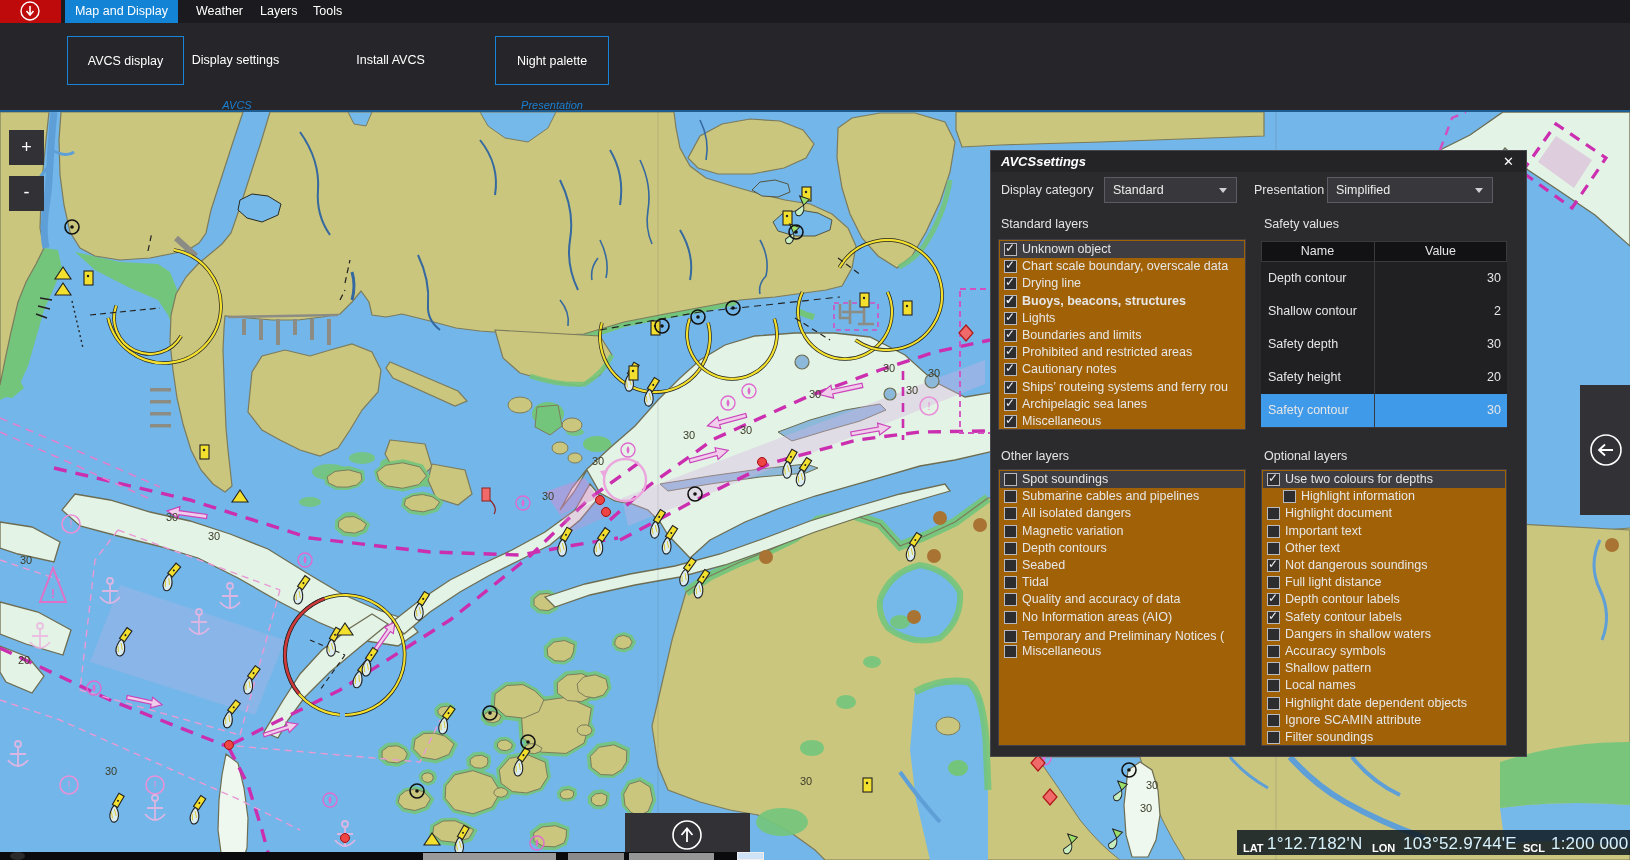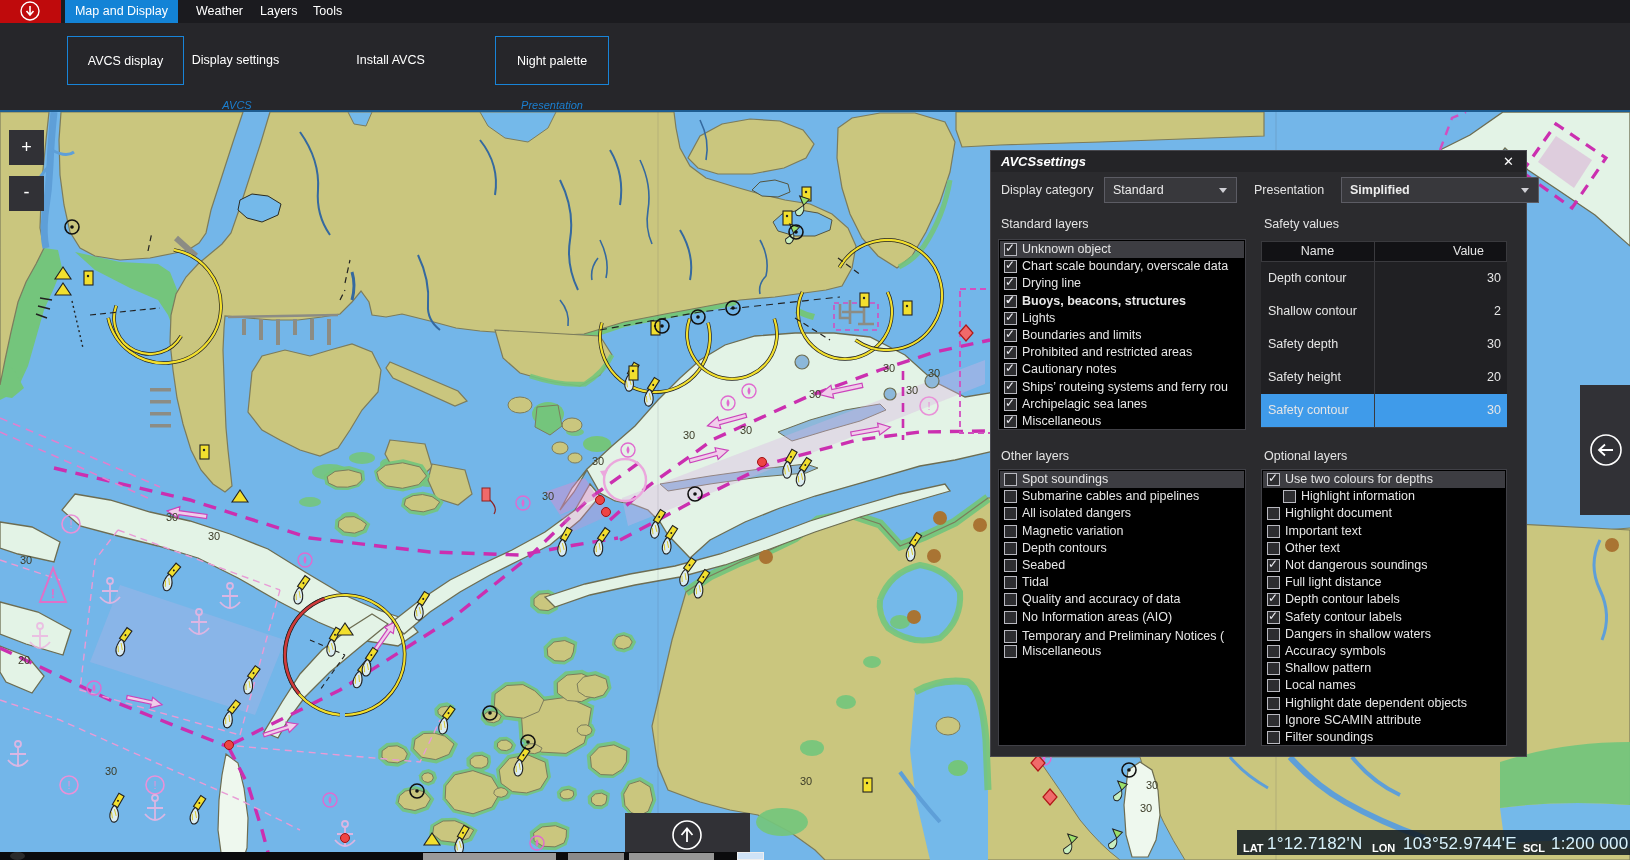--- a/index.html
+++ b/index.html
@@ -11,21 +11,21 @@
   .tab{color:#fff;font-size:12.5px;line-height:23px;}
   #ribbon{left:0;top:23px;width:1630px;height:89px;background:#26262a;border-bottom:2px solid #1d5d92;box-sizing:border-box;}
   .rbtn{position:absolute;color:#fff;font-size:12.5px;display:flex;align-items:center;justify-content:center;}
   .rbox{border:1px solid #1884d8;}
   .rlabel{position:absolute;color:#1b7fd0;font-size:11px;font-style:italic;text-align:center;}
   #panel{left:990px;top:150px;width:537px;height:607px;background:#2b2b2e;border:1px solid #47474d;box-sizing:border-box;color:#e8e8e8;}
   #ptitle{left:0;top:0;width:100%;height:21px;background:#242427;color:#fff;font-size:13px;font-weight:bold;font-style:italic;line-height:21px;}
   .plabel{position:absolute;font-size:12.5px;color:#e4e4e4;}
   .dropdown{position:absolute;background:#38383c;border:1px solid #5c5c64;box-sizing:border-box;color:#ececec;font-size:12.5px;line-height:24px;padding-left:8px;}
   .dropdown:after{content:"";position:absolute;right:9px;top:10px;border-left:4px solid transparent;border-right:4px solid transparent;border-top:5px solid #cfcfd4;}
-  .listbox{position:absolute;background:#000000;border:1px solid #404046;box-sizing:border-box;}
+  .listbox{position:absolute;background:#a16207;border:1px solid #404046;box-sizing:border-box;}
   .li{position:absolute;left:1px;right:1px;height:17px;color:#e6e6e6;font-size:12.5px;white-space:nowrap;overflow:hidden;}
   .li .cb{position:absolute;left:4px;top:2px;width:11px;height:11px;border:1px solid #b9b9c0;background:#2d2d30;}
   .li .cb.on:after{content:"\2713";position:absolute;left:0px;top:-3px;color:#ededf2;font-size:12px;}
   .li .tx{position:absolute;left:22px;top:1px;}
   .hl{background:#3d3d42;}
   .tcell{position:absolute;font-size:12.5px;color:#e6e6e6;}
   .sqbtn{position:absolute;background:#313136;color:#fff;}
   #status{left:1237px;top:830px;width:393px;height:25px;background:rgba(18,28,36,0.88);color:#d8f2fc;}
   #status b{color:#fff;font-size:11px;font-weight:bold;}
   #status span{font-size:17px;letter-spacing:0.2px;}
@@ -603,21 +603,21 @@
         <circle cx="62" cy="22" r="14" fill="none" stroke="#fff" stroke-width="1.6"></circle>
         <path d="M62 29 L62 16 M56.5 22 L62 15.5 L67.5 22" stroke="#fff" stroke-width="1.8" fill="none"></path>
       </svg>
   </div>
 
   <div class="abs" id="panel">
     <div class="abs" id="ptitle"><span style="margin-left:10px;">AVCSsettings</span><span style="position:absolute;right:12px;top:0;font-style:normal;font-weight:normal;font-size:13px;">✕</span></div>
     <div class="plabel" style="left:10px;top:32px;">Display category</div>
     <div class="dropdown" style="left:113px;top:26px;width:133px;height:26px;">Standard</div>
     <div class="plabel" style="left:263px;top:32px;">Presentation</div>
-    <div class="dropdown" style="left:350px;top:26px;width:198px;height:26px;font-weight:bold;">Simplified</div>
+    <div class="dropdown" style="left:336px;top:26px;width:166px;height:26px;">Simplified</div>
 
     <div class="plabel" style="left:10px;top:66px;">Standard layers</div>
     <div class="listbox" style="left:7px;top:88px;width:248px;height:191px;">
         <div class="li hl" style="top:1.0px;">
           <span class="cb on"></span>
           <span class="tx">Unknown object</span>
         </div>
         <div class="li" style="top:18.2px;">
           <span class="cb on"></span>
           <span class="tx">Chart scale boundary, overscale data</span>
@@ -657,21 +657,21 @@
         <div class="li" style="top:173.0px;">
           <span class="cb on"></span>
           <span class="tx">Miscellaneous</span>
         </div>
       </div>
 
     <div class="plabel" style="left:273px;top:66px;">Safety values</div>
     <div class="abs" style="left:270px;top:90px;width:246px;height:338px;">
         <div style="position:absolute;left:0;top:0;width:246px;height:21px;background:#121215;border:1px solid #3a3a3e;box-sizing:border-box;"></div>
         <div class="tcell" style="left:0;top:3px;width:113px;text-align:center;">Name</div>
-        <div class="tcell" style="left:113px;top:3px;width:133px;text-align:center;padding-left:28px;">Value</div>
+        <div class="tcell" style="left:113px;top:3px;width:133px;text-align:center;">Value</div>
         <div style="position:absolute;left:0;top:21px;width:246px;height:33px;background:#202023;border-bottom:1px solid #3a3a3e;"></div>
         <div class="tcell" style="left:7px;top:30px;">Depth contour</div>
         <div class="tcell" style="left:113px;top:30px;width:127px;text-align:right;">30</div>
         <div style="position:absolute;left:0;top:54px;width:246px;height:33px;background:#202023;border-bottom:1px solid #3a3a3e;"></div>
         <div class="tcell" style="left:7px;top:63px;">Shallow contour</div>
         <div class="tcell" style="left:113px;top:63px;width:127px;text-align:right;">2</div>
         <div style="position:absolute;left:0;top:87px;width:246px;height:33px;background:#202023;border-bottom:1px solid #3a3a3e;"></div>
         <div class="tcell" style="left:7px;top:96px;">Safety depth</div>
         <div class="tcell" style="left:113px;top:96px;width:127px;text-align:right;">30</div>
         <div style="position:absolute;left:0;top:120px;width:246px;height:33px;background:#202023;border-bottom:1px solid #3a3a3e;"></div>

